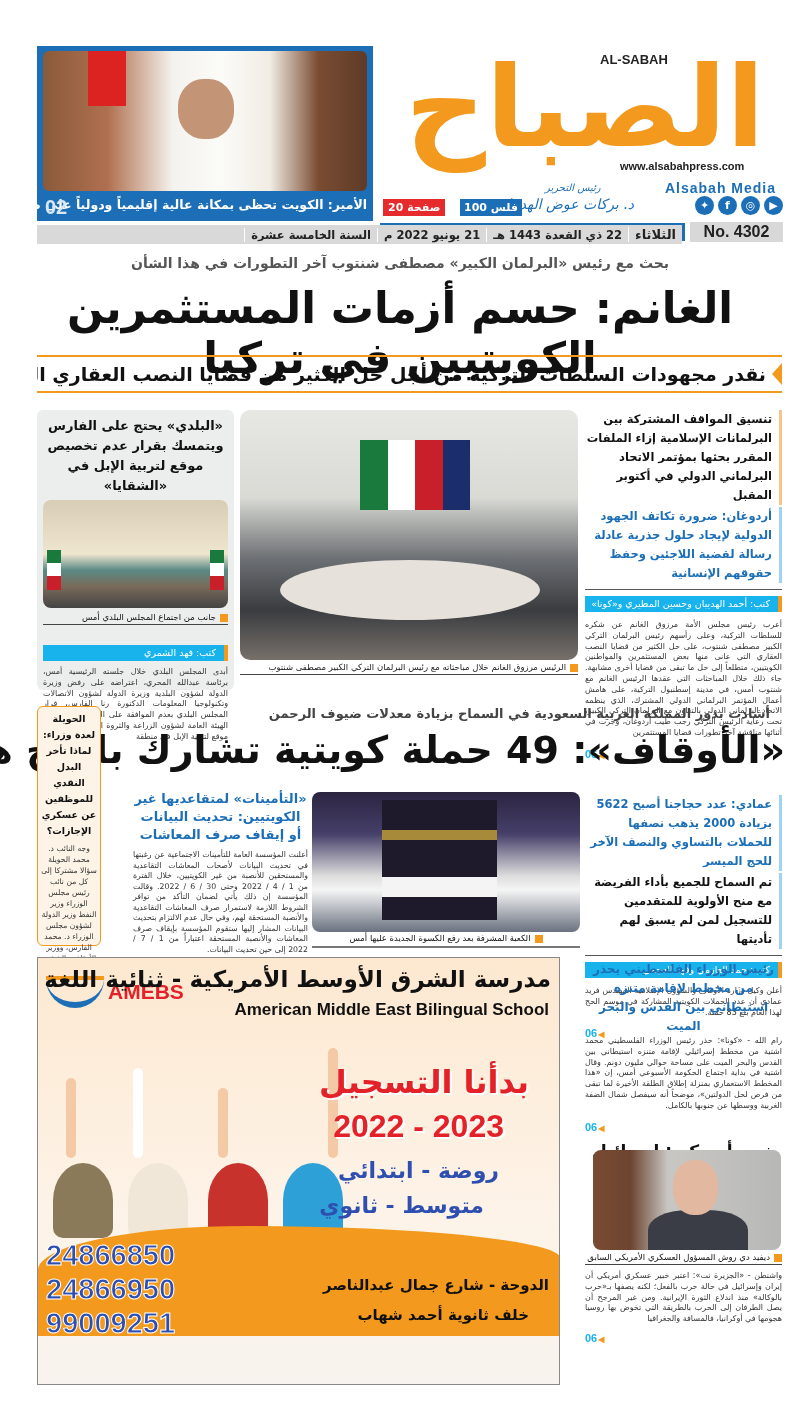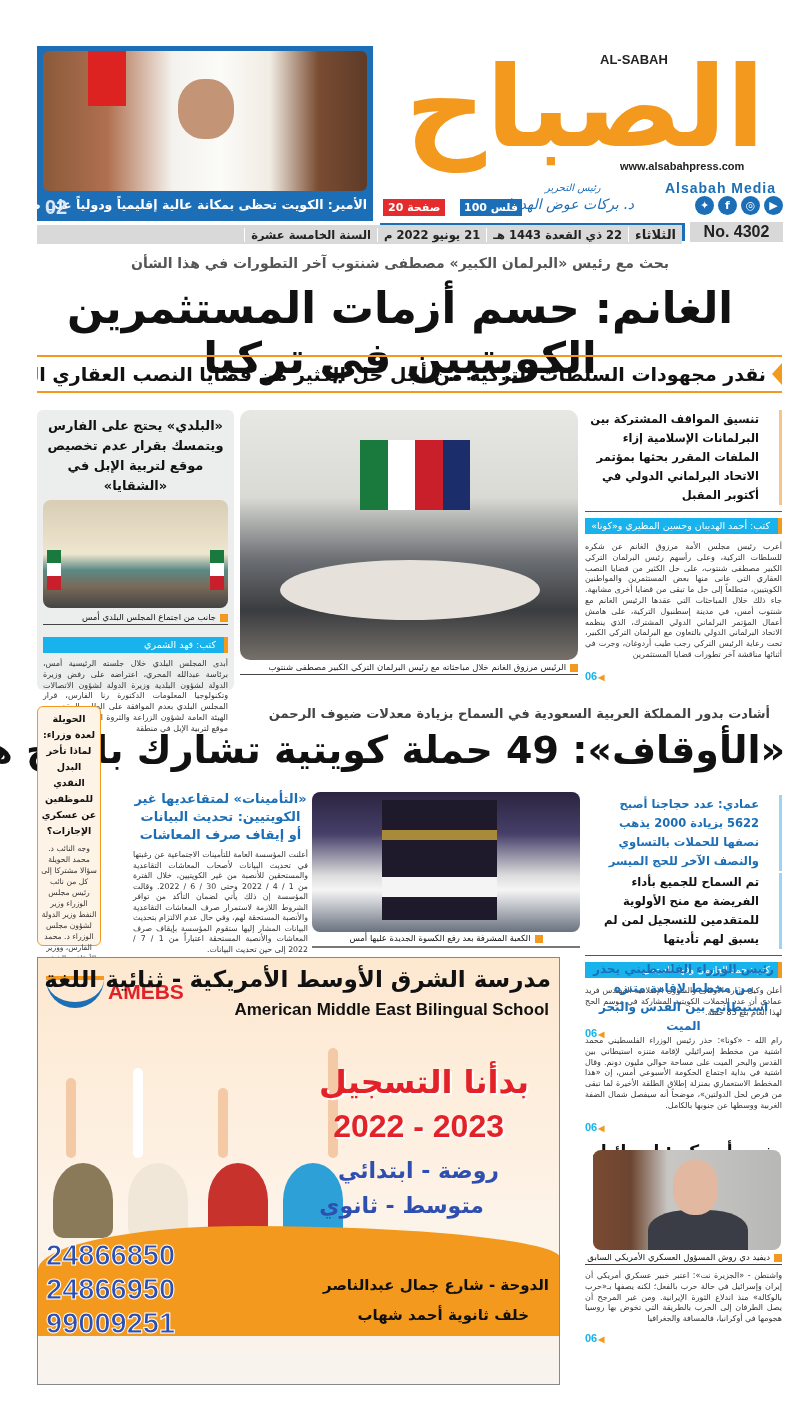--- a/index.html
+++ b/index.html
@@ -29,21 +29,21 @@
 #date-bar{left:37px;top:225px;width:645px;height:19px;background:#d9d9d9;font-size:11.5px;font-weight:bold;color:#222;display:flex;direction:rtl;align-items:center;white-space:nowrap}
 #date-bar span{padding:0 6px;border-left:1px solid #fff}
 #day{font-size:13px}
 
 #kicker{left:20px;top:255px;width:760px;text-align:center;font-size:14px;font-weight:bold;color:#555;direction:rtl}
 #headline{left:20px;top:283px;width:760px;text-align:center;font-size:43px;font-weight:900;color:#111;direction:rtl;font-family:"DejaVu Sans",sans-serif;letter-spacing:-1px}
 #subhead-bar{left:37px;top:355px;width:745px;height:38px;border-top:2px solid #f39a1e;border-bottom:2px solid #f39a1e;direction:rtl;font-size:19px;font-weight:bold;line-height:34px;padding-right:16px;white-space:nowrap;overflow:hidden}
 #subhead-bar:before{content:"";position:absolute;right:0;top:6px;border-right:10px solid #f39a1e;border-top:11px solid transparent;border-bottom:11px solid transparent}
 
 .col-right{left:585px;width:197px}
-.deck{font-size:11.5px;font-weight:bold;line-height:19px;direction:rtl;text-align:right;border-right:3px solid #f7c58a;padding-right:20px}
+.deck{font-size:11.5px;font-weight:bold;line-height:19px;direction:rtl;text-align:right;border-right:3px solid #f7c58a;padding-right:7px}
 .deck.blue{color:#1c6fb6;border-right-color:#9fd3f5}
 .byline{background:#18b3ec;color:#fff;font-size:9.5px;height:16px;line-height:16px;direction:rtl;padding-right:8px;border-right:4px solid #f39a1e;margin-top:6px}
 .body-text{font-size:8px;line-height:10.8px;color:#333;direction:rtl;text-align:justify}
 .pageref{color:#18b3ec;font-weight:bold;font-size:11px;font-family:"Liberation Sans",sans-serif}
 .pageref:after{content:"◀";color:#f39a1e;font-size:8px;margin-left:1px}
 .rule{height:1px;background:#555}
 
 #center-photo{left:240px;top:410px;width:338px;height:250px;border-radius:10px;background:linear-gradient(180deg,#e7e8e4 0%,#d9dad4 35%,#6b6e72 60%,#3a3c40 80%,#77706a 100%);overflow:hidden}
 #center-photo .flags{position:absolute;left:120px;top:30px;width:110px;height:70px;background:linear-gradient(90deg,#1a7a3e 0 25%,#fff 25% 50%,#c91f2a 50% 75%,#1c2d6b 75%)}
 #center-photo .table{position:absolute;left:40px;top:150px;width:260px;height:60px;border-radius:50%;background:#e6e2db}
@@ -126,40 +126,41 @@
   <span>21 يونيو 2022 م</span>
   <span>السنة الخامسة عشرة</span>
 </div>
 
 <div id="kicker" class="abs">بحث مع رئيس «البرلمان الكبير» مصطفى شنتوب آخر التطورات في هذا الشأن</div>
 <div id="headline" class="abs">الغانم: حسم أزمات المستثمرين الكويتيين في تركيا</div>
 <div id="subhead-bar" class="abs">نقدر مجهودات السلطات التركية من أجل حل الكثير من قضايا النصب العقاري التي تخص مواطنينا</div>
 
 <div class="abs col-right" style="top:410px">
   <div class="deck">تنسيق المواقف المشتركة بين البرلمانات الإسلامية إزاء الملفات المقرر بحثها بمؤتمر الاتحاد البرلماني الدولي في أكتوبر المقبل</div>
+  <div class="deck blue" style="margin-top:2px">أردوغان: ضرورة تكاتف الجهود الدولية لإيجاد حلول جذرية عادلة رسالة لقضية اللاجئين وحفظ حقوقهم الإنسانية</div>
   <div class="rule" style="margin-top:6px"></div>
   <div class="byline">كتب: أحمد الهديبان وحسين المطيري و«كونا»</div>
   <div class="body-text" style="margin-top:8px">أعرب رئيس مجلس الأمة مرزوق الغانم عن شكره للسلطات التركية، وعلى رأسهم رئيس البرلمان التركي الكبير مصطفى شنتوب، على حل الكثير من قضايا النصب العقاري التي عانى منها بعض المستثمرين والمواطنين الكويتيين، متطلعاً إلى حل ما تبقى من قضايا أخرى مشابهة. جاء ذلك خلال المباحثات التي عقدها الرئيس الغانم مع شنتوب أمس، في مدينة إسطنبول التركية، على هامش أعمال المؤتمر البرلماني الدولي المشترك، الذي ينظمه الاتحاد البرلماني الدولي بالتعاون مع البرلمان التركي الكبير، تحت رعاية الرئيس التركي رجب طيب أردوغان، وجرت في أثنائها مناقشة آخر تطورات قضايا المستثمرين</div>
   <div style="margin-top:4px"><span class="pageref">06</span></div>
 </div>
 
 <div id="center-photo" class="abs">
     <div class="flags"></div>
     <div class="table"></div>
   </div>
 <div id="center-caption" class="abs"><span class="sq"></span><span>الرئيس مرزوق الغانم خلال مباحثاته مع رئيس البرلمان التركي الكبير مصطفى شنتوب</span></div>
 
 <div id="left-box" class="abs">
   <h3>«البلدي» يحتج على الفارس ويتمسك بقرار عدم تخصيص موقع لتربية الإبل في «الشقايا»</h3>
   <div id="left-photo">
       <div class="f1"></div>
       <div class="f2"></div>
     </div>
   <div class="rtl" style="font-size:8.5px;border-bottom:1px solid #444;padding-bottom:2px"><span class="sq"></span><span>جانب من اجتماع المجلس البلدي أمس</span></div>
-  <div class="byline" style="margin-top:12px">كتب: فهد الشمري</div>
+  <div class="byline" style="margin-top:20px">كتب: فهد الشمري</div>
   <div class="body-text" style="margin-top:6px">أبدى المجلس البلدي خلال جلسته الرئيسية أمس، برئاسة عبدالله المحري، اعتراضه على رفض وزيرة الدولة لشؤون البلدية وزيرة الدولة لشؤون الاتصالات وتكنولوجيا المعلومات الدكتورة رنا الفارس، قرار المجلس البلدي بعدم الموافقة على الطلب المقدم من الهيئة العامة لشؤون الزراعة والثروة السمكية بتخصيص موقع لتربية الإبل في منطقة</div>
   <div style="margin-top:3px"><span class="pageref">06</span></div>
 </div>
 
 <div id="hajj-kicker" class="abs">أشادت بدور المملكة العربية السعودية في السماح بزيادة معدلات ضيوف الرحمن</div>
 <div id="hajj-headline" class="abs">«الأوقاف»: 49 حملة كويتية تشارك بالحج هذا الموسم</div>
 
 <div id="side-box" class="abs">
   <h4>الحويلة لعدة وزراء: لماذا تأخر البدل النقدي للموظفين عن عسكري الإجازات؟</h4>
   <div class="body-text">وجه النائب د. محمد الحويلة سؤالا مشتركا إلى كل من نائب رئيس مجلس الوزراء وزير النفط وزير الدولة لشؤون مجلس الوزراء د. محمد الفارس، ووزير الأوقاف والشؤون الإسلامية عيسى الكندري، ووزير الخارجية الشيخ د. أحمد الناصر، ووزير الدولة لشؤون</div>

